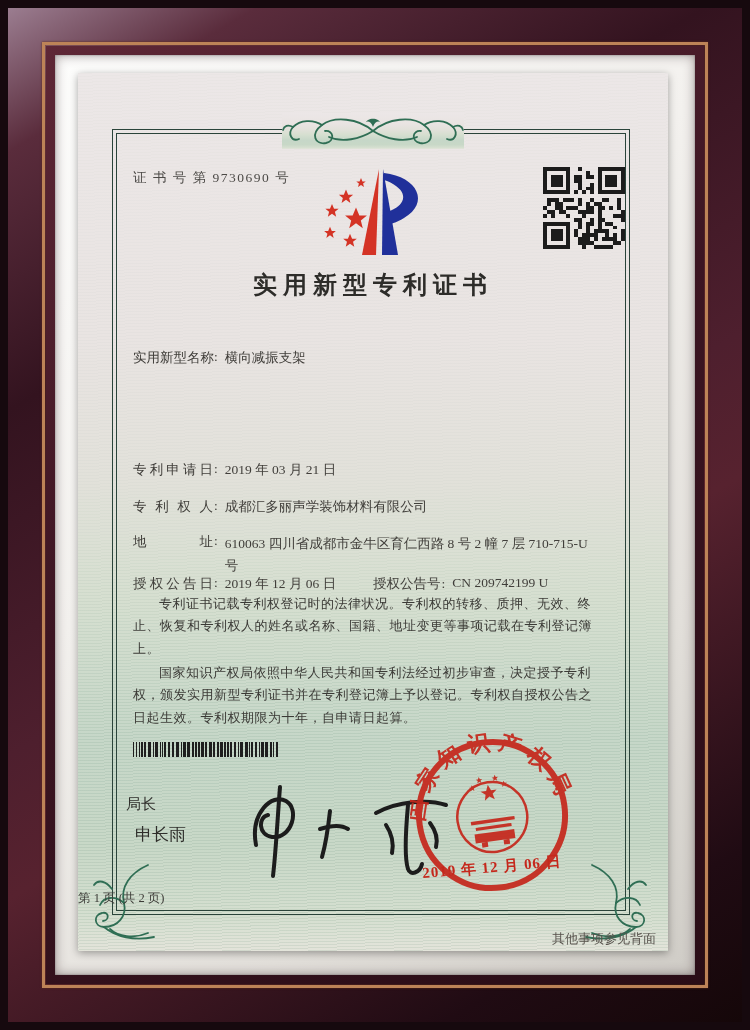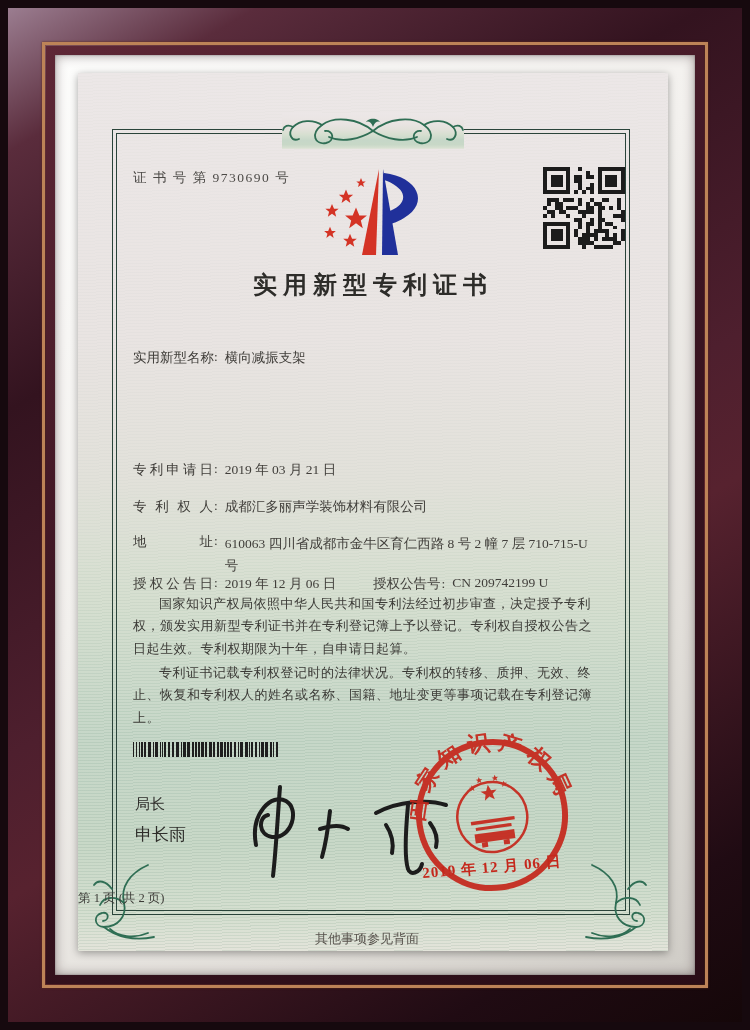--- a/index.html
+++ b/index.html
@@ -38,28 +38,28 @@
   .lbl{display:inline-block;width:80px;text-align:justify;text-align-last:justify;vertical-align:top;}
   .colon{margin:0 7px 0 1px;}
   .val{vertical-align:top;}
   .val-wrap{display:inline-block;width:372px;white-space:normal;line-height:1.6;}
   .pair2{position:absolute;left:240px;top:0;}
   .pair2 .lbl2{display:inline-block;}
   .body-text{position:absolute;left:55px;top:520px;width:464px;z-index:4;color:#3b3a36;}
   .body-text p{margin:0 0 2px 0;font-size:13px;line-height:1.72;text-indent:2em;letter-spacing:.5px;}
   .barcode{position:absolute;left:55px;top:669px;width:176px;height:15px;z-index:4;font-size:0;}
   .barcode span{display:inline-block;height:100%;background:#1f1f1f;}
-  .director-title{position:absolute;left:57px;top:722px;font-size:15px;color:#2f2e2b;z-index:4;}
+  .director-title{position:absolute;left:48px;top:722px;font-size:15px;color:#2f2e2b;z-index:4;}
   .director-name{position:absolute;left:57px;top:750px;font-size:17px;color:#2f2e2b;z-index:4;}
   .signature{position:absolute;left:148px;top:698px;width:250px;height:115px;z-index:5;}
   .seal{position:absolute;left:332px;top:660px;width:164px;height:164px;z-index:5;opacity:.93;}
   .seal-date{position:absolute;left:322px;top:785px;width:184px;text-align:center;z-index:6;
     font-size:15px;font-weight:700;color:#c5281c;transform:rotate(-5deg);letter-spacing:1px;}
   .page-note{position:absolute;left:0;right:40px;top:817px;font-size:12.5px;color:#3d3c38;z-index:4;}
-  .back-note{position:absolute;left:0;right:12px;top:857px;text-align:center;font-size:13px;color:#57524c;z-index:4;}
+  .back-note{position:absolute;left:0;right:12px;top:857px;text-align:right;font-size:13px;color:#57524c;z-index:4;}
 </style>
 </head>
 <body>
 
 <div class="photo">
   <div class="frame-b"></div>
   <div class="copper-line"></div>
   <div class="frame-c"></div>
   <div class="mat"></div>
 
@@ -365,22 +365,22 @@
       <span class="lbl">地址</span><span class="colon">:</span><span class="val val-wrap">610063 四川省成都市金牛区育仁西路 8 号 2 幢 7 层 710-715-U 号</span>
     </div>
     <div class="row" style="top:502px">
       <span class="lbl">授权公告日</span><span class="colon">:</span><span class="val">2019 年 12 月 06 日</span>
       <span class="pair2">
         <span class="lbl2">授权公告号</span><span class="colon">:</span><span class="val">CN 209742199 U</span>
       </span>
     </div>
 
     <div class="body-text">
+      <p>专利证书记载专利权登记时的法律状况。专利权的转移、质押、无效、终止、恢复和专利权人的姓名或名称、国籍、地址变更等事项记载在专利登记簿上。</p>
       <p>国家知识产权局依照中华人民共和国专利法经过初步审查，决定授予专利权，颁发实用新型专利证书并在专利登记簿上予以登记。专利权自授权公告之日起生效。专利权期限为十年，自申请日起算。</p>
-      <p>专利证书记载专利权登记时的法律状况。专利权的转移、质押、无效、终止、恢复和专利权人的姓名或名称、国籍、地址变更等事项记载在专利登记簿上。</p>
     </div>
 
     <div class="barcode"><span style="width:1px;margin-right:2px"></span><span style="width:1px;margin-right:2px"></span><span style="width:1px;margin-right:1px"></span><span style="width:2px;margin-right:1px"></span><span style="width:2px;margin-right:2px"></span><span style="width:3px;margin-right:2px"></span><span style="width:1px;margin-right:1px"></span><span style="width:3px;margin-right:2px"></span><span style="width:1px;margin-right:1px"></span><span style="width:1px;margin-right:1px"></span><span style="width:2px;margin-right:2px"></span><span style="width:2px;margin-right:2px"></span><span style="width:2px;margin-right:2px"></span><span style="width:3px;margin-right:2px"></span><span style="width:1px;margin-right:1px"></span><span style="width:3px;margin-right:1px"></span><span style="width:3px;margin-right:2px"></span><span style="width:2px;margin-right:1px"></span><span style="width:2px;margin-right:1px"></span><span style="width:2px;margin-right:1px"></span><span style="width:3px;margin-right:1px"></span><span style="width:2px;margin-right:2px"></span><span style="width:3px;margin-right:1px"></span><span style="width:2px;margin-right:2px"></span><span style="width:2px;margin-right:1px"></span><span style="width:3px;margin-right:1px"></span><span style="width:2px;margin-right:1px"></span><span style="width:2px;margin-right:1px"></span><span style="width:2px;margin-right:2px"></span><span style="width:2px;margin-right:2px"></span><span style="width:1px;margin-right:1px"></span><span style="width:3px;margin-right:2px"></span><span style="width:3px;margin-right:1px"></span><span style="width:1px;margin-right:1px"></span><span style="width:2px;margin-right:2px"></span><span style="width:2px;margin-right:2px"></span><span style="width:1px;margin-right:1px"></span><span style="width:3px;margin-right:1px"></span><span style="width:3px;margin-right:2px"></span><span style="width:2px;margin-right:1px"></span><span style="width:1px;margin-right:2px"></span><span style="width:2px;margin-right:2px"></span></div>
 
     <div class="director-title">局长</div>
     <div class="director-name">申长雨</div>
     <div class="signature">
       <svg width="250" height="115" viewBox="0 0 250 115">
         <g stroke="#1c1c1c" fill="none" stroke-width="4" stroke-linecap="round">
           <path d="M30,74 C24,42 46,22 60,30 C74,38 66,68 46,66 C32,64 32,46 42,44"></path>

